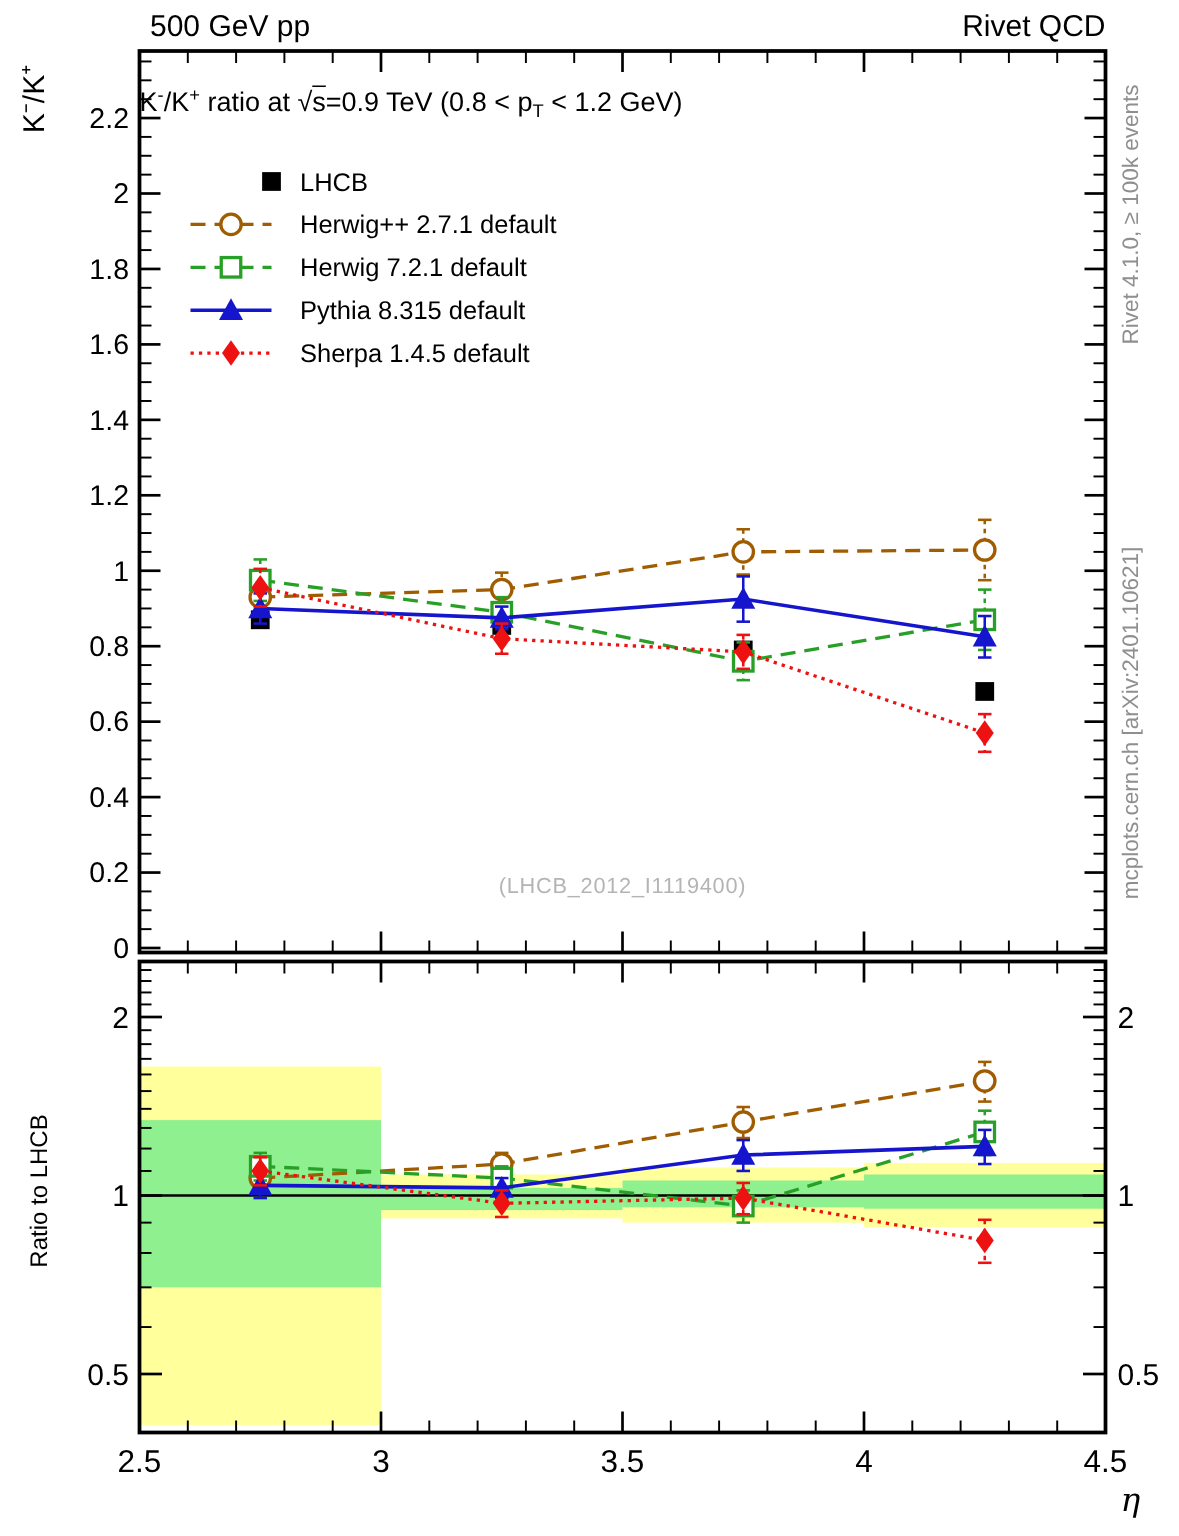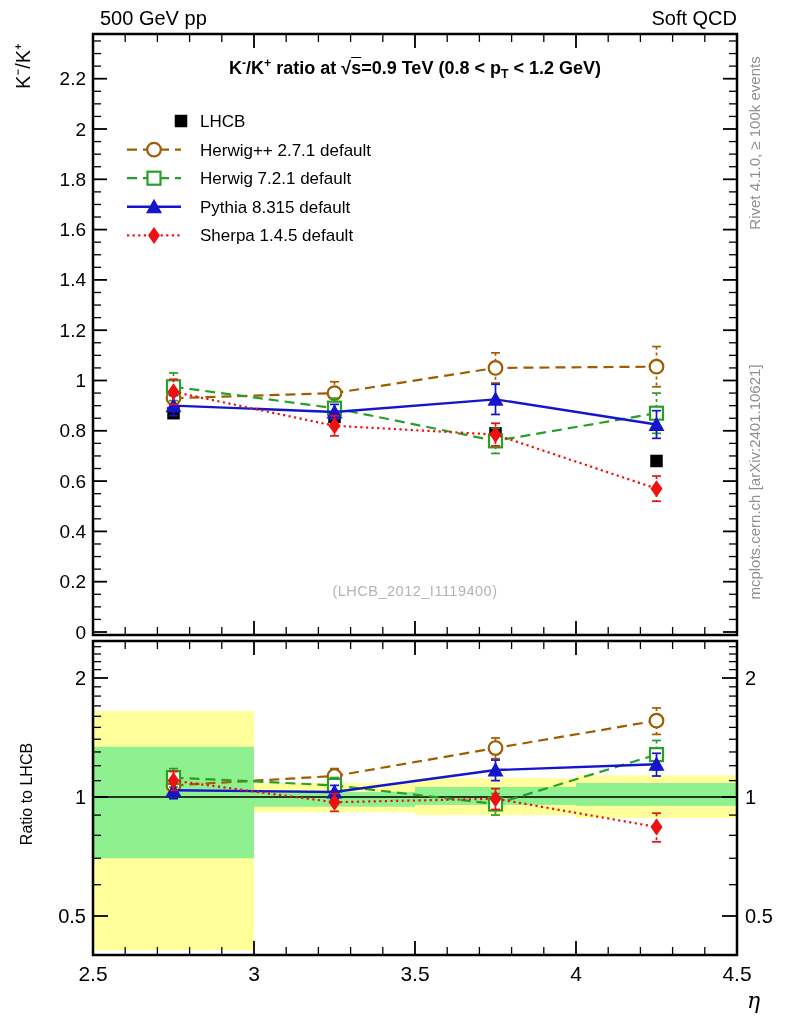--- a/index.html
+++ b/index.html
@@ -3,21 +3,21 @@
 <meta charset="utf-8">
 <style>
   html,body{margin:0;padding:0;background:#fff;}
   body{font-family:"Liberation Sans",sans-serif;color:#000;}
   .page{position:relative;width:786px;height:1024px;background:#fff;overflow:hidden;}
   #chart{position:absolute;left:0;top:0;}
   #chart text{font-family:"Liberation Sans",sans-serif;fill:#000;}
   .hdr{position:absolute;top:7px;left:93px;width:644px;font-size:20px;white-space:nowrap;}
   .hdr.l{text-align:left;padding-left:7px;}
   .hdr.r{text-align:right;}
-  .title{position:absolute;left:93px;top:58px;width:644px;text-align:center;font-size:18px;font-weight:bold;}
+  .title{position:absolute;left:93px;top:58px;width:644px;font-size:18px;}
   .title .sup{font-size:68%;position:relative;top:-0.55em;}
   .title .sub{font-size:68%;position:relative;top:0.3em;}
   .title .overline{text-decoration:overline;}
   .watermark{position:absolute;left:93px;top:583px;width:644px;text-align:center;
              font-size:14.5px;color:#b4b4b4;letter-spacing:.5px;}
   .vtext{position:absolute;white-space:nowrap;transform:translate(-50%,-50%) rotate(-90deg);}
   .ymain{left:22px;top:66px;font-size:20px;}
   .yratio{left:27px;top:794px;font-size:16px;}
   .rivet{left:754px;top:143px;font-size:15px;color:#8f8f8f;}
   .mcplots{left:754px;top:482px;font-size:15px;color:#8f8f8f;}
@@ -471,21 +471,21 @@
       </g>
       <g>
         <text x="93" y="981" text-anchor="middle" font-size="21">2.5</text>
         <text x="254" y="981" text-anchor="middle" font-size="21">3</text>
         <text x="415" y="981" text-anchor="middle" font-size="21">3.5</text>
         <text x="576" y="981" text-anchor="middle" font-size="21">4</text>
         <text x="737" y="981" text-anchor="middle" font-size="21">4.5</text>
       </g>
     </svg>
   <div class="hdr l">500 GeV pp</div>
-  <div class="hdr r">Soft QCD</div>
+  <div class="hdr r">Rivet QCD</div>
   <div class="title" id="chart-title"><span>K</span><span class="sup">-</span><span>/K</span><span class="sup">+</span><span> ratio at </span><span>√</span><span class="overline">s</span><span>=0.9 TeV (0.8 &lt; p</span><span class="sub">T</span><span> &lt; 1.2 GeV)</span></div>
   <div class="watermark">(LHCB_2012_I1119400)</div>
   <div class="vtext rivet">Rivet 4.1.0, ≥ 100k events</div>
   <div class="vtext mcplots">mcplots.cern.ch [arXiv:2401.10621]</div>
   <div class="vtext ymain">K⁻/K⁺</div>
   <div class="vtext yratio">Ratio to LHCB</div>
   <div class="eta">η</div>
 </div>
 
 </body></html>

